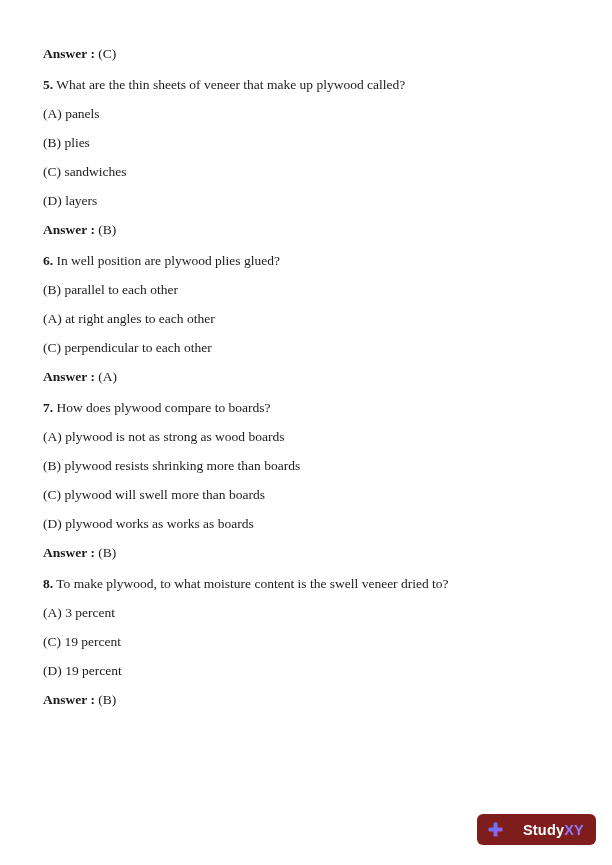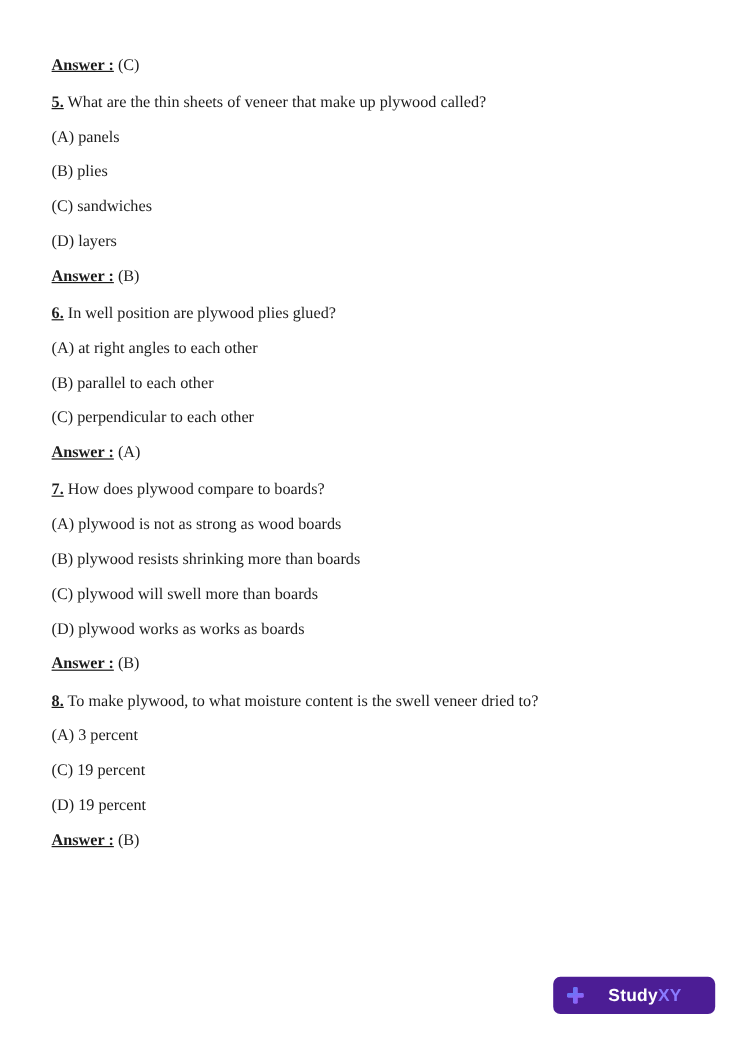--- a/index.html
+++ b/index.html
@@ -19,35 +19,34 @@
     padding: 46px 40px 0 43px;
   }
   .line {
     margin: 0;
     font-size: 13.5px;
     line-height: 16px;
     margin-bottom: 13px; 
   }
   .bold {
     font-weight: bold;
-    text-decoration: underline;
   }
   .question-block {
     margin-top: 15px; 
   }
   .badge {
     position: absolute;
     right: 16px;
     bottom: 20px;
-    background: #4c1d95;
+    background: #7f1d1d;
     border-radius: 6px;
     display: flex;
     align-items: center;
     gap: 19px;
-    padding: 7px 28px 7px 10px;
+    padding: 7px 12px 7px 10px;
     font-family: "Liberation Sans", sans-serif;
     font-weight: bold;
     font-size: 14.5px;
     letter-spacing: 0.2px;
   }
   .badge .brand-primary { color: #ffffff; }
   .badge .brand-accent  { color: #8a7bff; }
   .plus-icon {
     width: 17px;
     height: 17px;
@@ -65,22 +64,22 @@
     <p class="line"><span class="bold">5.</span> <span>What are the thin sheets of veneer that make up plywood called?</span></p>
     <p class="line"><span>(A)</span> <span>panels</span></p>
     <p class="line"><span>(B)</span> <span>plies</span></p>
     <p class="line"><span>(C)</span> <span>sandwiches</span></p>
     <p class="line"><span>(D)</span> <span>layers</span></p>
     <p class="line"><span class="bold">Answer :</span> <span>(B)</span></p>
   </div>
 
   <div class="question-block">
     <p class="line"><span class="bold">6.</span> <span>In well position are plywood plies glued?</span></p>
+    <p class="line"><span>(B)</span> <span>parallel to each other</span></p>
     <p class="line"><span>(A)</span> <span>at right angles to each other</span></p>
-    <p class="line"><span>(B)</span> <span>parallel to each other</span></p>
     <p class="line"><span>(C)</span> <span>perpendicular to each other</span></p>
     <p class="line"><span class="bold">Answer :</span> <span>(A)</span></p>
   </div>
 
   <div class="question-block">
     <p class="line"><span class="bold">7.</span> <span>How does plywood compare to boards?</span></p>
     <p class="line"><span>(A)</span> <span>plywood is not as strong as wood boards</span></p>
     <p class="line"><span>(B)</span> <span>plywood resists shrinking more than boards</span></p>
     <p class="line"><span>(C)</span> <span>plywood will swell more than boards</span></p>
     <p class="line"><span>(D)</span> <span>plywood works as works as boards</span></p>

